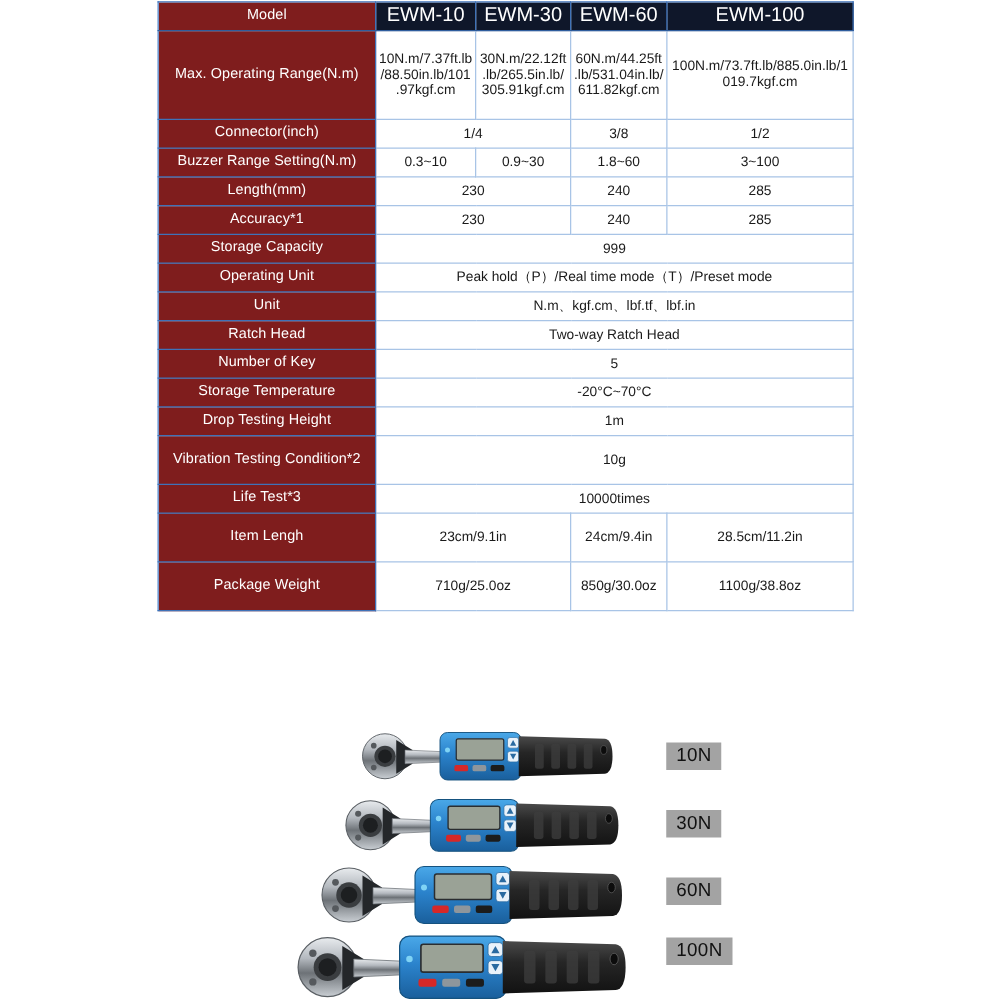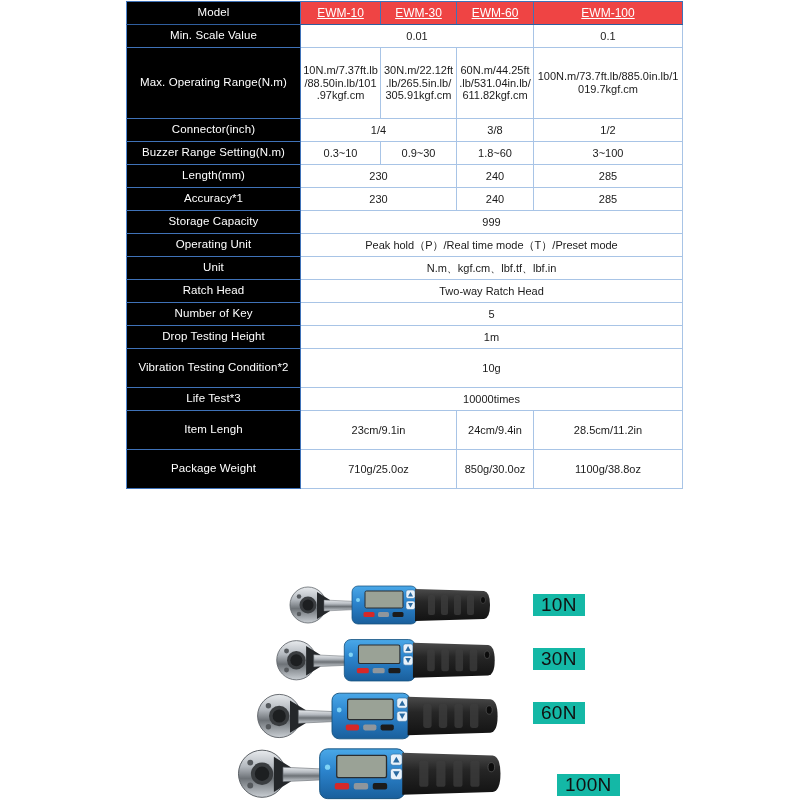--- a/index.html
+++ b/index.html
@@ -32,33 +32,32 @@
     font-size: 11px;
     line-height: 1.18;
     text-align: center;
     vertical-align: middle;
     padding: 1px 2px;
     color: #1a1a1a;
     word-break: break-word;
     background: #ffffff;
   }
   table.spec td.lbl {
-    background: #000000;
+    background: #7f1d1d;
     color: #ffffff;
     border-color: #3f72b8;
     border-left-color: #4f85ce;
     font-size: 11.5px;
     letter-spacing: .1px;
   }
   table.spec td.hdr {
-    background: #ef4444;
+    background: #0f172a;
     color: #ffffff;
     border-color: #3f72b8;
-    font-size: 12px;
-    text-decoration: underline;
+    font-size: 16px;
   }
   table.spec tr.head td { border-bottom: 1px solid #2f5e9e; }
   .c-lbl  { width: 174px; }
   .c-10   { width: 80px; }
   .c-30   { width: 76px; }
   .c-60   { width: 77px; }
   .c-100  { width: 149px; }
 
   .r-tall td { height: 68px; }
   .r-two  td { height: 36px; }
@@ -77,23 +76,23 @@
     height: 52px;
   }
   .prod-row .wrench {
     position: absolute;
     left: 0;
     top: 0;
     height: 100%;
   }
   .tag {
     position: absolute;
-    background: #14b8a6;
+    background: #a3a3a3;
     color: #111111;
-    font-size: 19px;
+    font-size: 15px;
     line-height: 20px;
     height: 20px;
     padding: 1px 8px;
     text-align: center;
     letter-spacing: .3px;
   }
 </style>
 </head>
 <body>
 
@@ -107,25 +106,20 @@
         <col class="c-100">
     </colgroup>
     <tbody id="spec-body">
         <tr class="head r-one">
           <td class="lbl">Model</td>
           <td class="hdr">EWM-10</td>
           <td class="hdr">EWM-30</td>
           <td class="hdr">EWM-60</td>
           <td class="hdr">EWM-100</td>
         </tr>
-        <tr class="r-one">
-          <td class="lbl">Min. Scale Value</td>
-          <td colspan="3">0.01</td>
-          <td>0.1</td>
-        </tr>
         <tr class="r-tall">
           <td class="lbl">Max. Operating Range(N.m)</td>
           <td>10N.m/7.37ft.lb/88.50in.lb/101.97kgf.cm</td>
           <td>30N.m/22.12ft.lb/265.5in.lb/305.91kgf.cm</td>
           <td>60N.m/44.25ft.lb/531.04in.lb/611.82kgf.cm</td>
           <td>100N.m/73.7ft.lb/885.0in.lb/1019.7kgf.cm</td>
         </tr>
         <tr class="r-one">
           <td class="lbl">Connector(inch)</td>
           <td colspan="2">1/4</td>
@@ -163,20 +157,24 @@
           <td class="lbl">Unit</td>
           <td colspan="4">N.m、kgf.cm、lbf.tf、lbf.in</td>
         </tr>
         <tr class="r-one">
           <td class="lbl">Ratch Head</td>
           <td colspan="4">Two-way Ratch Head</td>
         </tr>
         <tr class="r-one">
           <td class="lbl">Number of Key</td>
           <td colspan="4">5</td>
+        </tr>
+        <tr class="r-one">
+          <td class="lbl">Storage Temperature</td>
+          <td colspan="4">-20°C~70°C</td>
         </tr>
         <tr class="r-one">
           <td class="lbl">Drop Testing Height</td>
           <td colspan="4">1m</td>
         </tr>
         <tr class="r-two">
           <td class="lbl">Vibration Testing Condition*2</td>
           <td colspan="4">10g</td>
         </tr>
         <tr class="r-one">
@@ -376,14 +374,14 @@
         <rect x="248" y="42" width="18" height="17" rx="4" fill="#e9f2fa" stroke="#2a6aa0"></rect>
         <path d="M257 55 L252 46 L262 46 Z" fill="#2a6aa0"></path>
         <path d="M266 18 L404 22 Q416 24 416 50 Q416 76 404 78 L266 82 Z" fill="url(#blk0.655)"></path>
         <rect x="292" y="30" width="14" height="40" rx="4" fill="#3d3d3d" opacity=".75"></rect>
         <rect x="318" y="30" width="14" height="40" rx="4" fill="#3d3d3d" opacity=".75"></rect>
         <rect x="344" y="30" width="14" height="40" rx="4" fill="#3d3d3d" opacity=".75"></rect>
         <rect x="370" y="30" width="14" height="40" rx="4" fill="#3d3d3d" opacity=".75"></rect>
         <ellipse cx="402" cy="40" rx="5" ry="7" fill="#0c0c0c" stroke="#5e5e5e"></ellipse>
       </svg>
     </div>
-    <div class="tag" style="left: 533px; top: 196px; margin-left: 24px;">100N</div>
+    <div class="tag" style="left: 533px; top: 172px;">100N</div>
   </div>
 
 </body></html>

